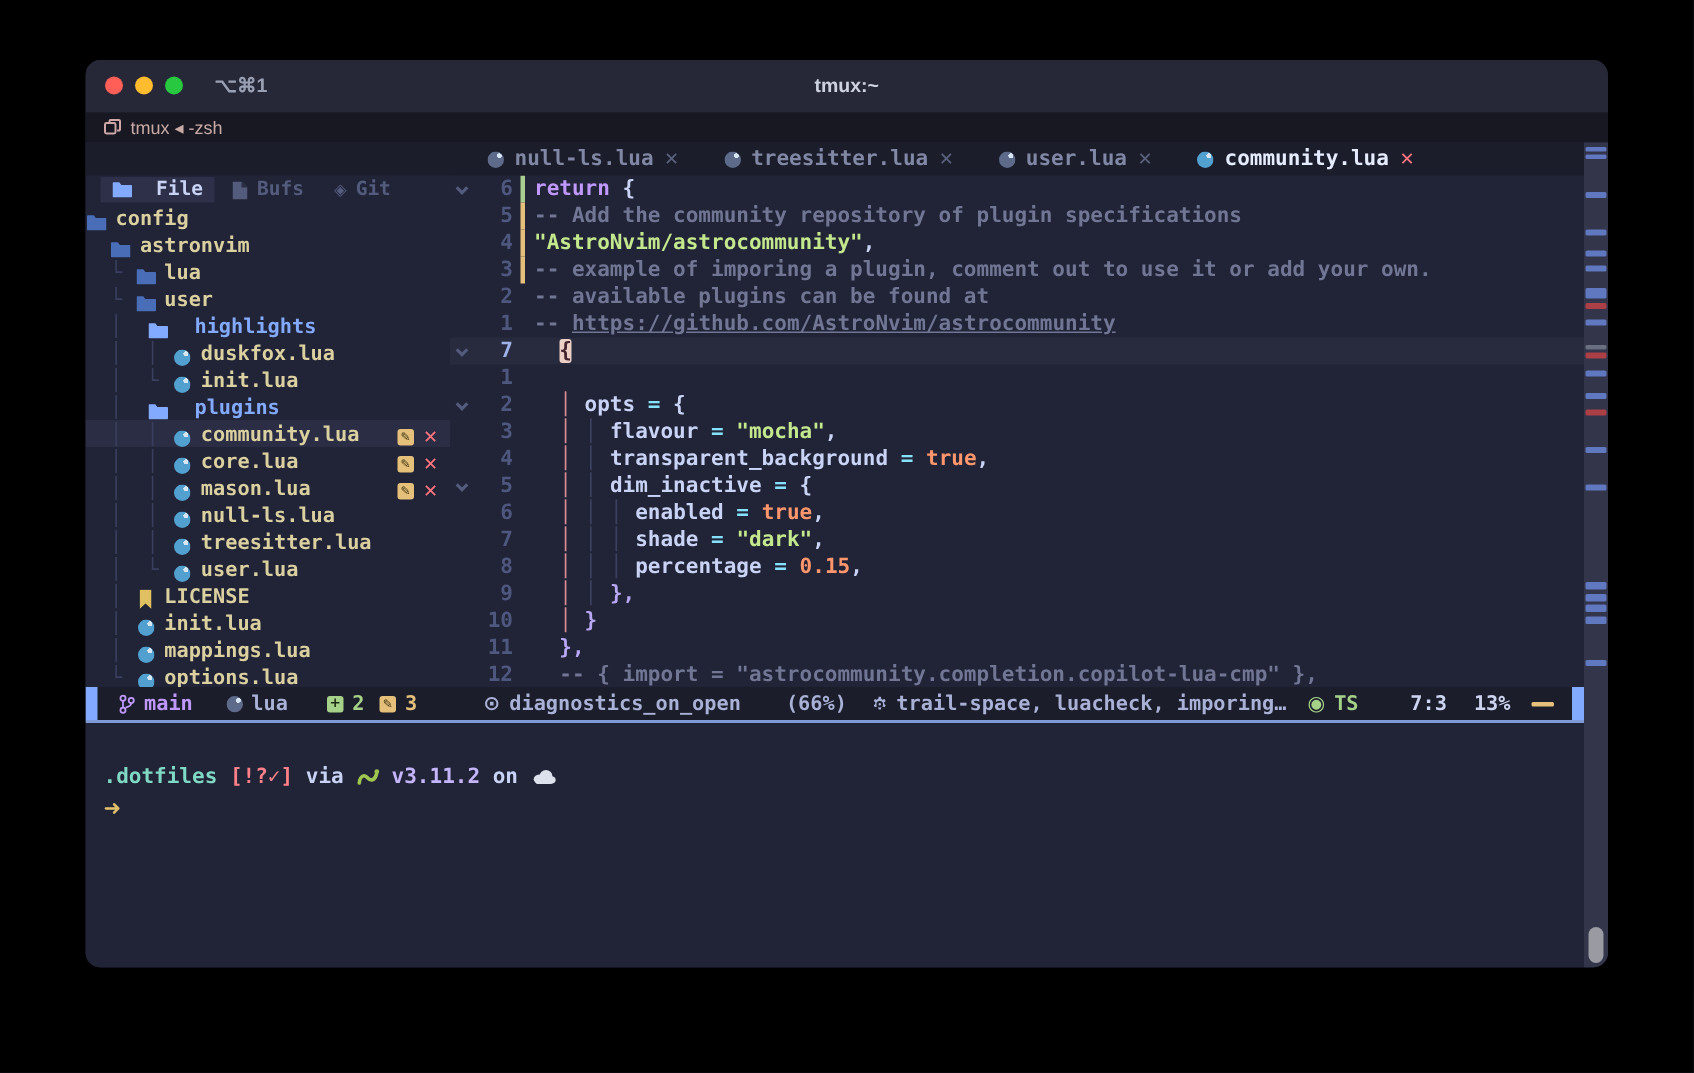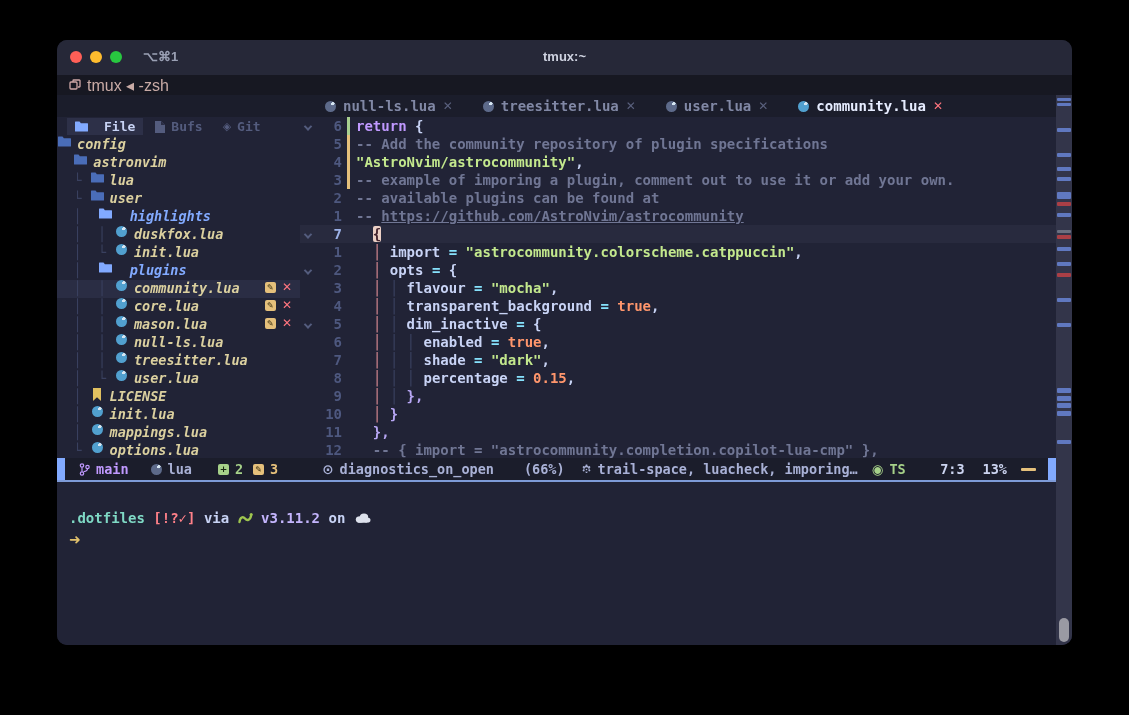--- a/index.html
+++ b/index.html
@@ -11,21 +11,21 @@
   .titlebar{position:absolute;left:0;top:0;width:100%;height:35px;background:#262838;
     font-family:"Liberation Sans",sans-serif;}
   .tl{position:absolute;top:11px;width:12px;height:12px;border-radius:50%;}
   .tl.r{left:13px;background:#ff5f57}.tl.y{left:33px;background:#febc2e}.tl.g{left:53px;background:#28c840}
   .tshort{position:absolute;left:86px;top:9px;color:#9aa0b4;font-weight:bold;font-size:13px;}
   .ttitle{position:absolute;left:0;right:0;top:9px;text-align:center;color:#ced2e0;font-weight:bold;font-size:13px;}
   
   .tabbar{position:absolute;left:0;top:35px;width:100%;height:20px;background:#171822;
     display:flex;align-items:center;padding-left:12px;font-family:"Liberation Sans",sans-serif;}
   .tabbar .ticon{display:inline-flex;margin-right:6px;}
-  .tabtitle{color:#c9aba6;font-size:16px;}
+  .tabtitle{color:#c9aba6;font-size:12px;}
   
   .content{position:absolute;left:0;top:55px;width:100%;height:550px;background:#212336;}
   
   .scrollcol{position:absolute;right:0;top:0;width:16px;height:550px;background:#33354a;z-index:5;}
   .smark{position:absolute;left:1px;width:14px;border-radius:1px;}
   .sthumb{position:absolute;left:3px;width:10px;border-radius:5px;background:#9a9aa3;}
   
   .nvim{position:absolute;left:0;top:0;right:16px;height:385px;}
   .bufline{height:22px;background:#1b1d2b;display:flex;align-items:center;padding-left:253px;}
   .btab{display:inline-flex;align-items:center;gap:7px;padding:0 15px;font-size:14px;font-weight:bold;color:#8188a5;height:22px;}
@@ -34,21 +34,21 @@
   .btab.on .bx{color:#ff757f;}
   .luadot{display:inline-block;width:11px;height:11px;border-radius:50%;background-color:#5d6a8a;
     background-image:radial-gradient(circle at 72% 26%,#d6e6f2 0 1.6px,rgba(0,0,0,0) 1.7px);}
   .btab.on .luadot,.trow .luadot{background-color:#51a0cf;}
   .nbody{display:flex;height:341px;}
   
   .sidebar{width:243px;background:#212336;overflow:hidden;flex:none;}
   .srcrow{height:19px;display:flex;align-items:center;gap:4px;padding-left:10px;font-size:13px;font-weight:bold;}
   .src{display:inline-flex;align-items:center;gap:6px;padding:1px 8px;color:#545c7e;}
   .src.on{background:#2d3048;color:#c8d3f5;gap:16px;}
-  .trow{height:18px;display:flex;align-items:flex-start;font-size:13.5px;font-weight:bold;white-space:pre;font-style:italic;}
+  .trow{height:18px;display:flex;align-items:flex-end;font-size:13.5px;font-weight:bold;white-space:pre;}
   .trow.sel{background:#2a2d44;}
   .tpfx{color:#39405f;}
   .tlabel.cream{color:#dbd09f;}
   .tlabel.blue{color:#82aaff;margin-left:12px;}
   .ticn{display:inline-flex;align-items:center;justify-content:center;width:15px;margin-right:5px;flex:none;}
   .tbadges{margin-left:auto;padding-right:8px;display:inline-flex;align-items:center;gap:6px;}
   .pencilbadge{display:inline-flex;align-items:center;justify-content:center;width:11px;height:11px;border-radius:2px;
     background:#e5c07b;color:#3a3010;font-size:8px;font-family:"DejaVu Sans",sans-serif;}
   .xbadge{color:#ff757f;font-family:"DejaVu Sans",sans-serif;font-size:12px;font-weight:bold;}
   .ribbon{display:inline-block;width:8px;height:13px;background:#e0c060;
@@ -247,21 +247,20 @@
             <div class="crow cl">
               <span class="fold"><span class="chev"></span></span>
               <span class="lnum curn">7</span>
               <span class="gsign"></span>
               <span class="ctext"><span class="tok-fg">  </span><span class="tok-cur">{</span></span>
             </div>
             <div class="crow">
               <span class="fold"></span>
               <span class="lnum">1</span>
               <span class="gsign"></span>
-              <span class="ctext"><span class="tok-fg">  </span><span class="tok-gp">│</span><span class="tok-fg"> import </span><span class="tok-op">=</span><span class="tok-str"> "astrocommunity.colorscheme.catppuccin"</span><span class="tok-fg">,</span></span>
             </div>
             <div class="crow">
               <span class="fold"><span class="chev"></span></span>
               <span class="lnum">2</span>
               <span class="gsign"></span>
               <span class="ctext"><span class="tok-fg">  </span><span class="tok-gp">│</span><span class="tok-fg"> opts </span><span class="tok-op">=</span><span class="tok-fg"> {</span></span>
             </div>
             <div class="crow">
               <span class="fold"></span>
               <span class="lnum">3</span>

